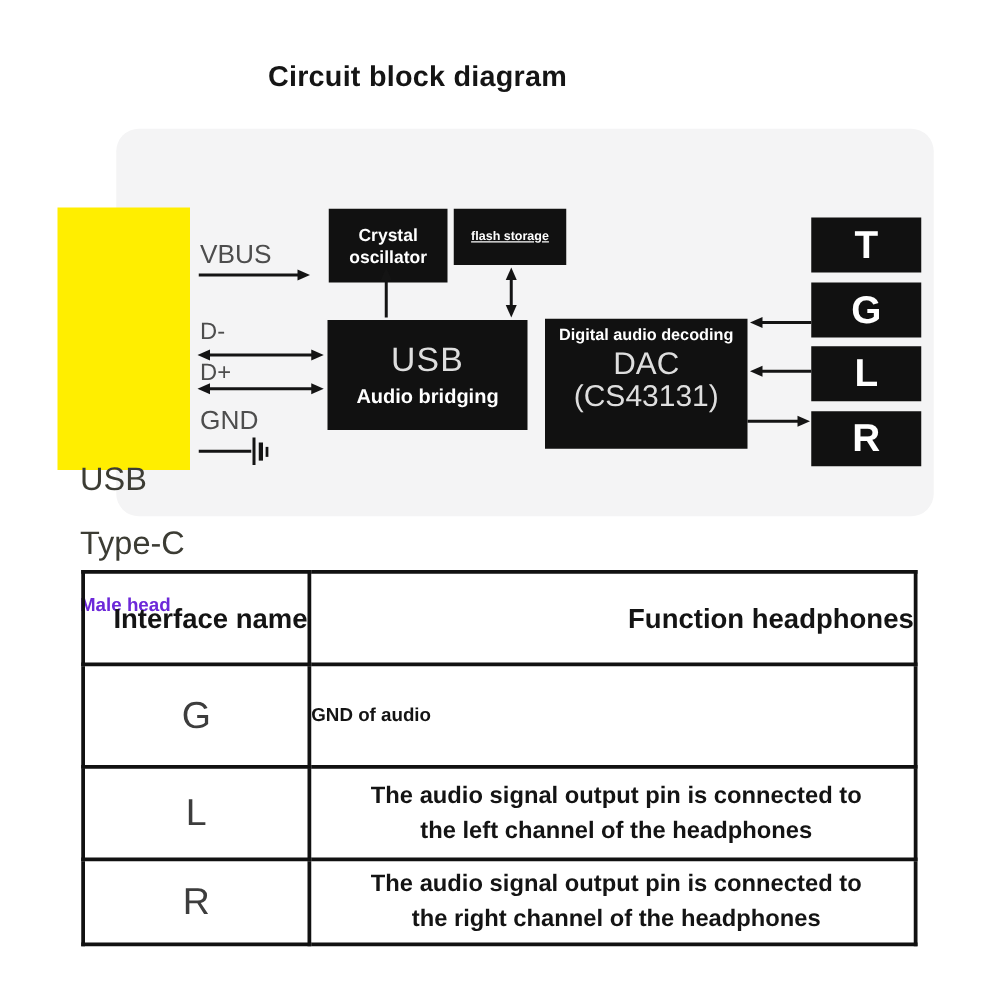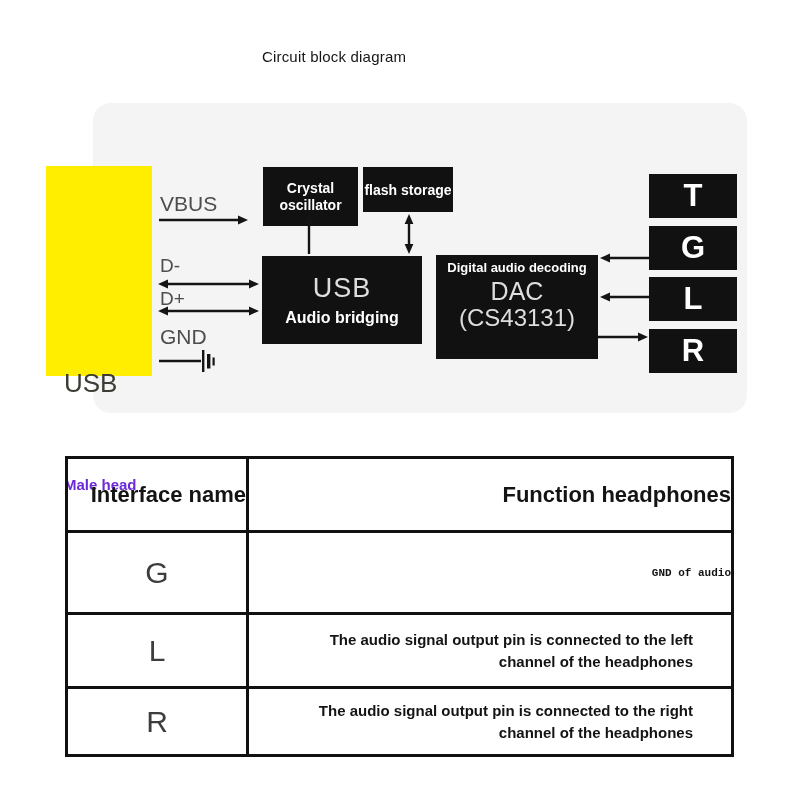--- a/index.html
+++ b/index.html
@@ -1,38 +1,38 @@
 <!DOCTYPE html>
 <html><head>
 <meta charset="utf-8">
 <style>
   * { margin:0; padding:0; box-sizing:border-box; }
   html,body { width:800px; height:800px; background:#ffffff; font-family:"Liberation Sans", sans-serif; }
   #stage { position:relative; width:800px; height:800px; overflow:hidden; }
 
   .page-title { position:absolute; left:0; top:48px; width:668px; text-align:center;
-    font-size:15px; font-weight:400; color:#151515; letter-spacing:.2px; }
+    font-size:23px; font-weight:700; color:#151515; letter-spacing:.2px; }
 
   .panel { position:absolute; left:93px; top:103px; width:654px; height:310px;
     border-radius:18px; background:#f4f4f5; }
 
   .connector { position:absolute; left:46px; top:166px; width:106px; height:210px;
     background:#ffee00; }
   .c-line { position:absolute; left:18px; color:#3c3c34; }
 
   .pin { position:absolute; color:#4d4d4d;text-align:center; }
   .pin-vbus { left:160px; top:192px; font-size:21px; }
   .pin-dminus { left:160px; top:255px; font-size:19px; }
   .pin-dplus  { left:160px; top:288px; font-size:19px; }
   .pin-gnd    { left:160px; top:325px; font-size:21px; }
 
   .blk { position:absolute; background:#111111; color:#ffffff;
     display:flex; flex-direction:column; align-items:center; justify-content:center; text-align:center; }
   .blk-crystal { left:263px; top:167px; width:95px; height:59px; font-size:14px; font-weight:700; line-height:1.15; }
-  .blk-flash   { left:363px; top:167px; width:90px; height:45px; font-size:14px; font-weight:700; }
+  .blk-flash   { left:363px; top:167px; width:90px; height:45px; font-size:10px; font-weight:700;text-decoration:underline; }
   .blk-usb     { left:262px; top:256px; width:160px; height:88px; }
   .blk-usb .big   { font-size:27px; color:#dedede; letter-spacing:1px; }
   .blk-usb .small { font-size:16px; font-weight:700; margin-top:5px; }
   .blk-dac     { left:436px; top:255px; width:162px; height:104px; justify-content:flex-start; padding-top:5px; }
   .blk-dac .tiny { font-size:13px; font-weight:700; }
   .blk-dac .big  { font-size:25px; color:#dedede; line-height:1.08; margin-top:3px; }
   .blk-dac .big2 { font-size:24px; color:#dedede; line-height:1.1;text-align:center; }
   .out { width:88px; height:44px; left:649px; font-size:31px; font-weight:700; }
   .out-t { top:174px; } .out-g { top:226px; } .out-l { top:277px; } .out-r { top:329px; }
 
@@ -43,35 +43,36 @@
   table.iface { position:absolute; left:65px; top:456px; width:669px;
     border-collapse:collapse; table-layout:fixed; }
   table.iface td { border:3px solid #111111; color:#141414; vertical-align:middle; }
   td.c1 { width:181px; text-align:center; }
   td.hdr { font-size:22px; font-weight:700; text-align:right; }
   tr.r-hdr td { height:74px; }
   tr.r-g td { height:82px; }
   tr.r-l td { height:74px; }
   tr.r-r td { height:68px; }
   .iface-letter { font-size:30px; font-weight:400; color:#3d3d3d; }
-  .desc-center { font-size:11px; font-weight:700; text-align:right;font-family:Liberation Mono, monospace; }
-  .desc-left { font-size:15px; font-weight:700; text-align:right; padding-left:44px; line-height:1.45; }
+  .desc-center { font-size:15px; font-weight:700; text-align:left; }
+  .desc-left { font-size:19px; font-weight:700; text-align:center; padding-left:44px; line-height:1.45; }
   .desc-left .w { display:block; max-width:400px; }
 </style>
 </head>
 <body>
 
 <div id="stage">
 
   <div class="page-title">Circuit block diagram</div>
 
   <div class="panel"></div>
 
   <div class="connector">
     <div class="c-line" style="top:202px; font-size:26px;">USB</div>
+    <div class="c-line" style="top:253px; font-size:26px;">Type-C</div>
     <div class="c-line" style="top:310px; font-size:15px; font-weight:700; color:#6d28d9;">Male head</div>
   </div>
 
   <div class="pin pin-vbus">VBUS</div>
   <div class="pin pin-dminus">D-</div>
   <div class="pin pin-dplus">D+</div>
   <div class="pin pin-gnd">GND</div>
 
   <div class="blk blk-crystal">
     <span>Crystal</span>

